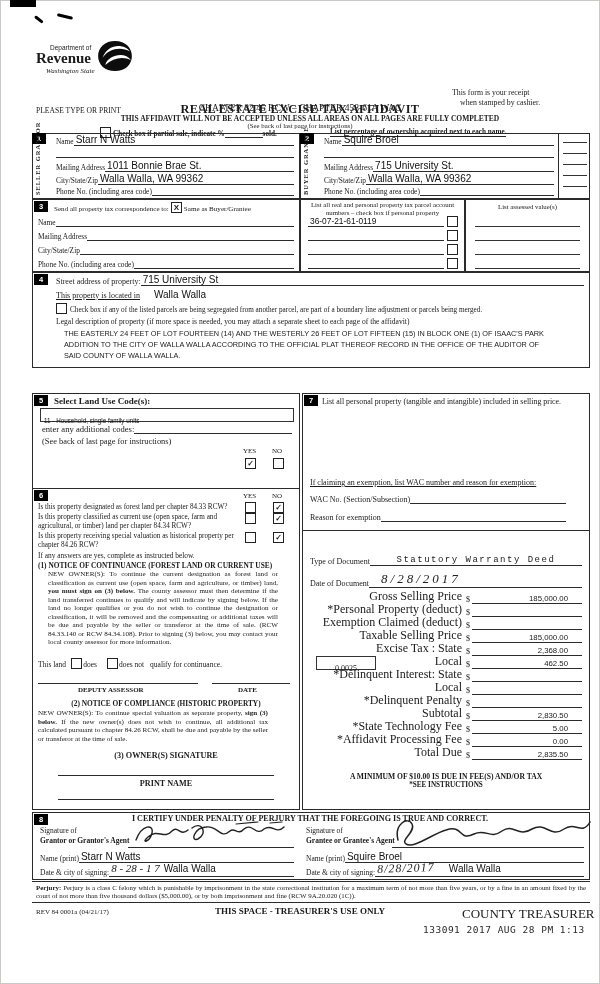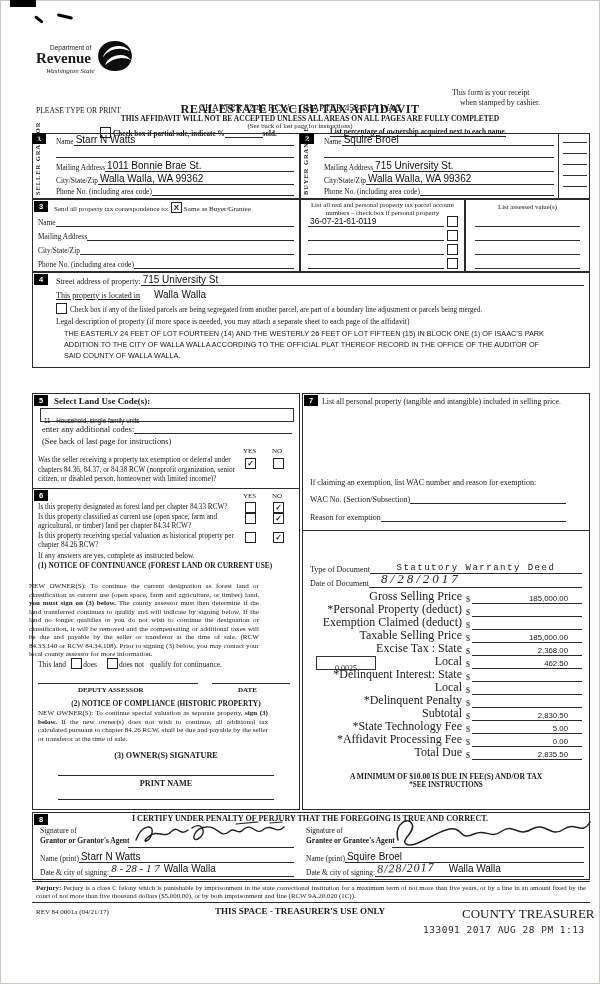--- a/index.html
+++ b/index.html
@@ -202,21 +202,20 @@
   <div class="abs" style="left:40px;top:408px;width:252px;height:12px;border:1px solid #333;">
     <span class="val" style="font-size:6.3px;margin-left:3px;line-height:12px;">11 - Household, single family units</span>
   </div>
   <div class="abs frow" style="left:42px;top:424px;width:250px;">
     <span style="font-size:8.6px;white-space:nowrap;">enter any additional codes:</span>
     <span class="fill"></span>
   </div>
   <div class="abs" style="left:42px;top:437px;font-size:8.4px;">(See back of last page for instructions)</div>
   <div class="abs" style="left:243px;top:447px;font-size:7px;">YES</div>
   <div class="abs" style="left:272px;top:447px;font-size:7px;">NO</div>
-  <div class="abs" style="left:38px;top:456px;width:198px;font-size:7.2px;line-height:1.32;">Was the seller receiving a property tax exemption or deferral under chapters 84.36, 84.37, or 84.38 RCW (nonprofit organization, senior citizen, or disabled person, homeowner with limited income)?</div>
   <span class="cb abs" style="left:245px;top:458px;">✓</span>
   <span class="cb abs" style="left:273px;top:458px;"></span>
 
   <div class="line" style="left:32px;top:488px;width:268px;"></div>
   <div class="abs badge" style="left:34px;top:490px;">6</div>
   <div class="abs" style="left:243px;top:492px;font-size:7px;">YES</div>
   <div class="abs" style="left:272px;top:492px;font-size:7px;">NO</div>
 
   <div class="abs" style="left:38px;top:503px;width:200px;font-size:7.2px;">Is this property designated as forest land per chapter 84.33 RCW?</div>
   <span class="cb abs" style="left:245px;top:502px;"></span>
@@ -225,21 +224,21 @@
   <div class="abs" style="left:38px;top:513px;width:200px;font-size:7.2px;line-height:1.3;">Is this property classified as current use (open space, farm and agricultural, or timber) land per chapter 84.34 RCW?</div>
   <span class="cb abs" style="left:245px;top:513px;"></span>
   <span class="cb abs" style="left:273px;top:513px;">✓</span>
 
   <div class="abs" style="left:38px;top:532px;width:200px;font-size:7.2px;line-height:1.3;">Is this property receiving special valuation as historical property per chapter 84.26 RCW?</div>
   <span class="cb abs" style="left:245px;top:532px;"></span>
   <span class="cb abs" style="left:273px;top:532px;">✓</span>
 
   <div class="abs" style="left:38px;top:551px;font-size:7.4px;">If any answers are yes, complete as instructed below.</div>
   <div class="abs bold" style="left:38px;top:561px;font-size:7.35px;">(1) NOTICE OF CONTINUANCE (FOREST LAND OR CURRENT USE)</div>
-  <div class="abs para" style="left:29px;top:570px;width:230px;margin-top:12px;">
+  <div class="abs para" style="left:48px;top:570px;width:230px;">
     <span>NEW OWNER(S): To continue the current designation as forest land or classification as current use (open space, farm and agriculture, or timber) land, </span><span class="bold">you must sign on (3) below.</span><span> The county assessor must then determine if the land transferred continues to qualify and will indicate by signing below. If the land no longer qualifies or you do not wish to continue the designation or classification, it will be removed and the compensating or additional taxes will be due and payable by the seller or transferor at the time of sale. (RCW 84.33.140 or RCW 84.34.108). Prior to signing (3) below, you may contact your local county assessor for more information.</span>
   </div>
   <div class="abs frow" style="left:38px;top:658px;">
     <span style="font-size:7.5px;">This land</span>
     <span class="cb" style="margin-left:5px;"></span>
     <span style="font-size:7.5px;margin-left:1px;">does</span>
     <span class="cb" style="margin-left:10px;"></span>
     <span style="font-size:7.5px;margin-left:1px;">does not</span>
     <span style="font-size:7.5px;margin-left:6px;">qualify for continuance.</span>
   </div>
@@ -252,32 +251,32 @@
     <span>NEW OWNER(S): To continue special valuation as separate property, </span><span class="bold">sign (3) below.</span><span> If the new owner(s) does not wish to continue, all additional tax calculated pursuant to chapter 84.26 RCW, shall be due and payable by the seller or transferor at the time of sale.</span>
   </div>
   <div class="abs ctr bold" style="left:36px;top:751px;width:260px;font-size:8.2px;">(3)  OWNER(S) SIGNATURE</div>
   <div class="line" style="left:58px;top:775px;width:216px;"></div>
   <div class="abs ctr bold" style="left:36px;top:779px;width:260px;font-size:8.2px;">PRINT NAME</div>
   <div class="line" style="left:58px;top:799px;width:216px;"></div>
 
   <div class="abs box" style="left:302px;top:393px;width:288px;height:417px;"></div>
   <div class="abs badge" style="left:304px;top:395px;">7</div>
   <div class="abs" style="left:322px;top:396px;width:252px;font-size:7.9px;line-height:1.45;">List all  personal property (tangible and intangible) included in selling price.</div>
-  <div class="abs" style="left:310px;top:478px;font-size:8px;">If claiming an exemption, list WAC number and reason for exemption:</div>
+  <div class="abs" style="left:310px;top:478px;font-size:8px;text-decoration:underline;">If claiming an exemption, list WAC number and reason for exemption:</div>
   <div class="abs frow" style="left:310px;top:494px;width:256px;">
     <span style="font-size:8px;white-space:nowrap;">WAC No. (Section/Subsection)</span>
     <span class="fill"></span>
   </div>
   <div class="abs frow" style="left:310px;top:512px;width:256px;">
     <span style="font-size:8px;white-space:nowrap;">Reason for exemption</span>
     <span class="fill"></span>
   </div>
   <div class="line" style="left:302px;top:530px;width:288px;"></div>
 
-  <div class="abs frow" style="left:310px;top:555px;width:272px;margin-top:8px;">
+  <div class="abs frow" style="left:310px;top:555px;width:272px;">
     <span style="font-size:8px;white-space:nowrap;">Type of Document</span>
     <span class="fill mono" style="font-size:9px;letter-spacing:1.5px;text-align:center;">Statutory Warranty Deed</span>
   </div>
   <div class="abs frow" style="left:310px;top:572px;width:272px;height:16px;">
     <span style="font-size:8px;white-space:nowrap;">Date of Document</span>
     <span class="fill hand" style="font-size:13px;letter-spacing:3px;padding-left:12px;">8/28/2017</span>
   </div>
 
   <div class="mrow" style="top:592px;">
     <span class="mlabel">Gross Selling Price</span>

